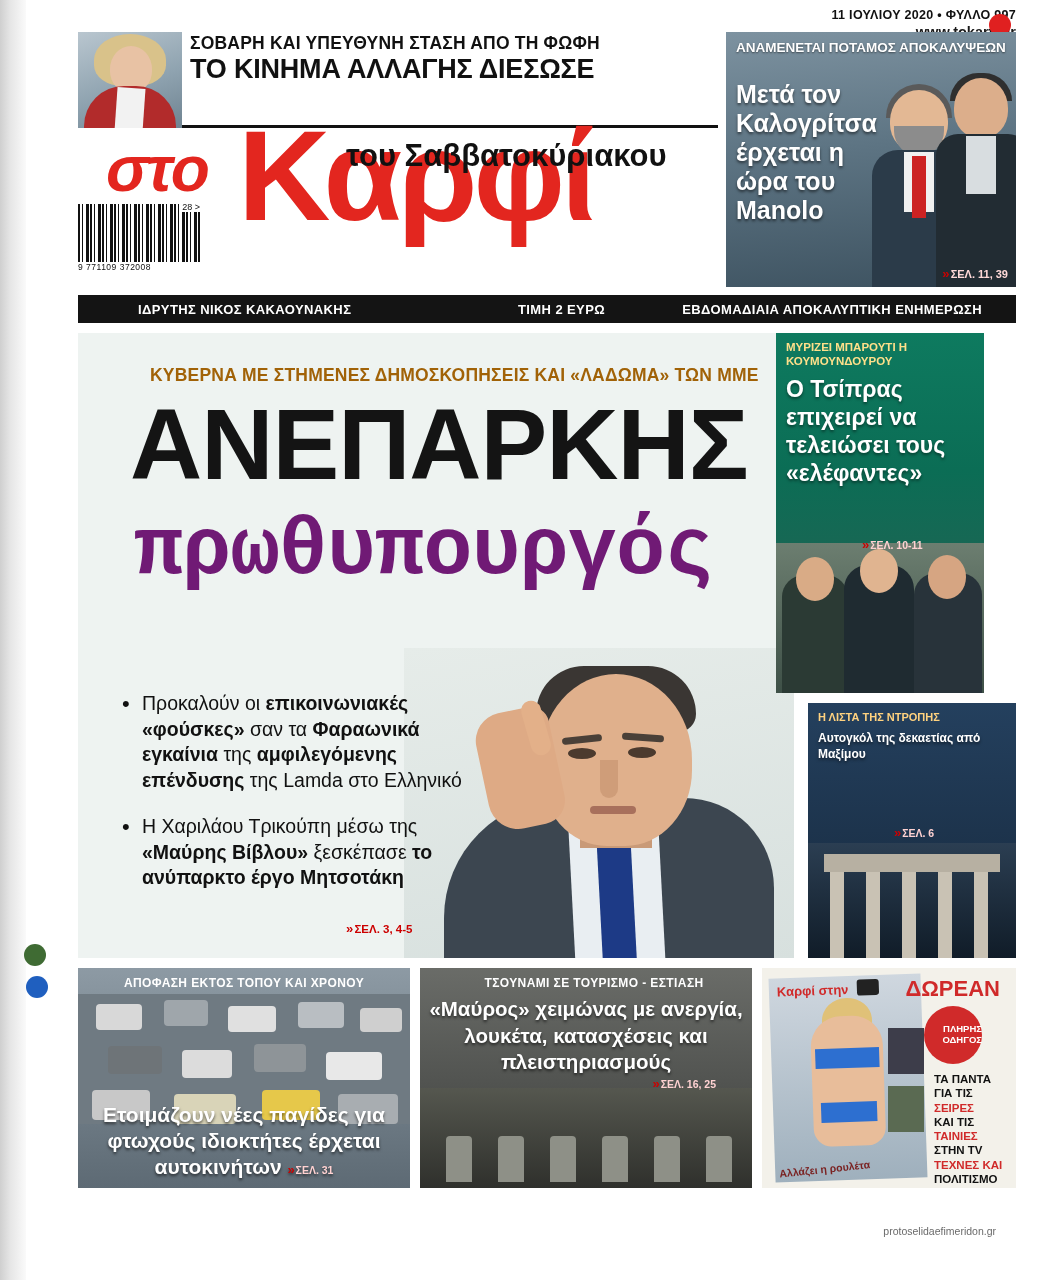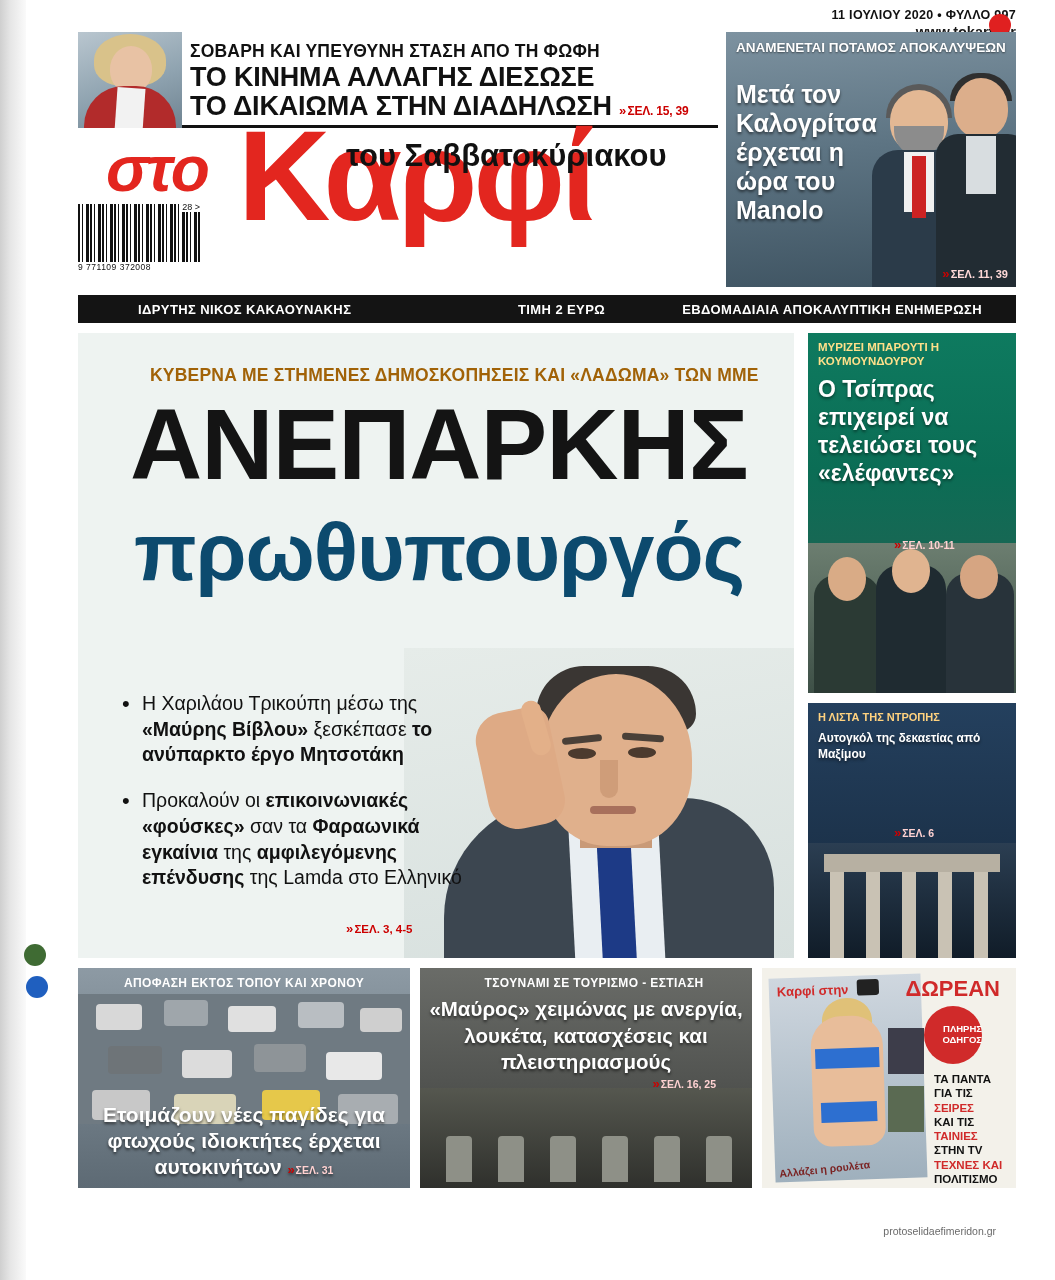--- a/index.html
+++ b/index.html
@@ -77,21 +77,20 @@
     background: #b22b2b; border-radius: 40px 40px 0 0;
   }
   .tl-photo .shirt {
     position: absolute; left: 38px; top: 56px; width: 28px; height: 44px;
     background: #f2f2f2; transform: rotate(4deg);
   }
   .tl-text {
     position: absolute; left: 112px; top: 0px; width: 528px;
     color: #111;
     line-height: 1.02;
-    margin-top: 8px;
   }
   .tl-k1 {
     font-size: 17.5px; font-weight: bold; letter-spacing: .2px; padding-top: 3px;
   }
   .tl-k2 {
     font-size: 27px; font-weight: bold; letter-spacing: -.2px; margin-top: 3px;
   }
   .tl-k3 {
     font-size: 27px; font-weight: bold; letter-spacing: -.2px; margin-top: 2px;
   }
@@ -193,22 +192,22 @@
     position: absolute; left: 72px; top: 32px; width: 640px;
     font-size: 17.5px; font-weight: bold; color: #a16207; letter-spacing: .2px;
   }
   .headline1 {
     position: absolute; left: 52px; top: 62px; width: 680px;
     font-size: 100px; font-weight: bold; color: #141414;
     letter-spacing: -1px; line-height: .98;
   }
   .headline2 {
     position: absolute; left: 56px; top: 178px; width: 680px;
-    font-size: 82px; font-weight: bold; color: #0c4a6e;
-    letter-spacing: -1px; line-height: 1;
+    font-size: 82px; font-weight: bold; color: #701a75;
+    letter-spacing: -1px; line-height: 1; font-family: Liberation Mono, monospace;
   }
   .bullets {
     position: absolute; left: 42px; top: 358px; width: 380px;
     color: #111;
   }
   .bullet {
     position: relative; padding-left: 22px; margin-bottom: 20px;
     font-size: 19.5px; line-height: 1.32;
   }
   .bullet:before {
@@ -261,21 +260,21 @@
     position:absolute; left: 78px; top: 62px; width: 76px; height: 118px;
     background: #deaa85; border-radius: 28px 18px 24px 30px; transform: rotate(-12deg);
   }
   .pm-photo .finger {
     position:absolute; left: 122px; top: 52px; width: 20px; height: 56px;
     background: #e3b089; border-radius: 10px; transform: rotate(-16deg);
   }
 
   
   .rc1 {
-    position: absolute; left: 782px; top: 333px; width: 208px; height: 360px;
+    position: absolute; left: 750px; top: 333px; width: 208px; height: 360px;
     background: linear-gradient(180deg,#0e7a5f 0%, #0b6d55 38%, #2e5d52 100%);
     overflow:hidden; color: #fff; padding-left: 12px;
   }
   .rc1 .head {
     position:absolute; left: 10px; top: 8px; width: 188px;
     font-size: 11.5px; font-weight: bold; color: #ffe08a; line-height: 1.2;
   }
   .rc1 .title {
     position:absolute; left: 10px; top: 42px; width: 190px;
     font-size: 23px; font-weight: bold; line-height: 1.22; color:#fff;
@@ -409,24 +408,20 @@
     <div class="top-left">
       <div class="tl-photo">
         <div class="hair"></div>
           <div class="face"></div>
           <div class="body"></div>
           <div class="shirt"></div>
       </div>
       <div class="tl-text">
         <div class="tl-k1">ΣΟΒΑΡΗ ΚΑΙ ΥΠΕΥΘΥΝΗ ΣΤΑΣΗ ΑΠΟ ΤΗ ΦΩΦΗ</div>
         <div class="tl-k2">ΤΟ ΚΙΝΗΜΑ ΑΛΛΑΓΗΣ ΔΙΕΣΩΣΕ</div>
-        <div class="tl-k3">
-          <span>ΤΟ ΔΙΚΑΙΩΜΑ ΣΤΗΝ ΔΙΑΔΗΛΩΣΗ</span>
-          <span class="pages-ref"><span class="arrows">»</span> <span>ΣΕΛ. 15, 39</span></span>
-        </div>
       </div>
     </div>
 
     <div class="top-right">
       <div class="tr-man1">
         <div class="hair"></div>
           <div class="h"></div>
           <div class="beard"></div>
           <div class="suit"></div>
           <div class="shirt"></div>
@@ -476,24 +471,24 @@
         <div class="nose"></div>
           <div class="mouth"></div>
         <div class="hand"></div>
           <div class="finger"></div>
       </div>
       <div class="kicker">ΚΥΒΕΡΝΑ ΜΕ ΣΤΗΜΕΝΕΣ ΔΗΜΟΣΚΟΠΗΣΕΙΣ ΚΑΙ «ΛΑΔΩΜΑ» ΤΩΝ ΜΜΕ</div>
       <div class="headline1">ΑΝΕΠΑΡΚΗΣ</div>
       <div class="headline2">πρωθυπουργός</div>
       <div class="bullets">
         <div class="bullet">
-          <span>Η Χαριλάου Τρικούπη μέσω της </span><b>«Μαύρης Βίβλου»</b><span> ξεσκέπασε </span><b>το ανύπαρκτο έργο Μητσοτάκη</b>
+          <span>Προκαλούν οι </span><b>επικοινωνιακές «φούσκες»</b><span> σαν τα </span><b>Φαραωνικά εγκαίνια</b><span> της </span><b>αμφιλεγόμενης επένδυσης</b><span> της Lamda στο Ελληνικό</span>
         </div>
         <div class="bullet">
-          <span>Προκαλούν οι </span><b>επικοινωνιακές «φούσκες»</b><span> σαν τα </span><b>Φαραωνικά εγκαίνια</b><span> της </span><b>αμφιλεγόμενης επένδυσης</b><span> της Lamda στο Ελληνικό</span>
+          <span>Η Χαριλάου Τρικούπη μέσω της </span><b>«Μαύρης Βίβλου»</b><span> ξεσκέπασε </span><b>το ανύπαρκτο έργο Μητσοτάκη</b>
         </div>
       </div>
       <div class="story-ref"><span class="arrows">»</span> <span>ΣΕΛ. 3, 4-5</span></div>
     </div>
 
     <div class="rc1">
       <div class="photo">
         <div class="p1"></div>
           <div class="p1h"></div>
         <div class="p2"></div>

